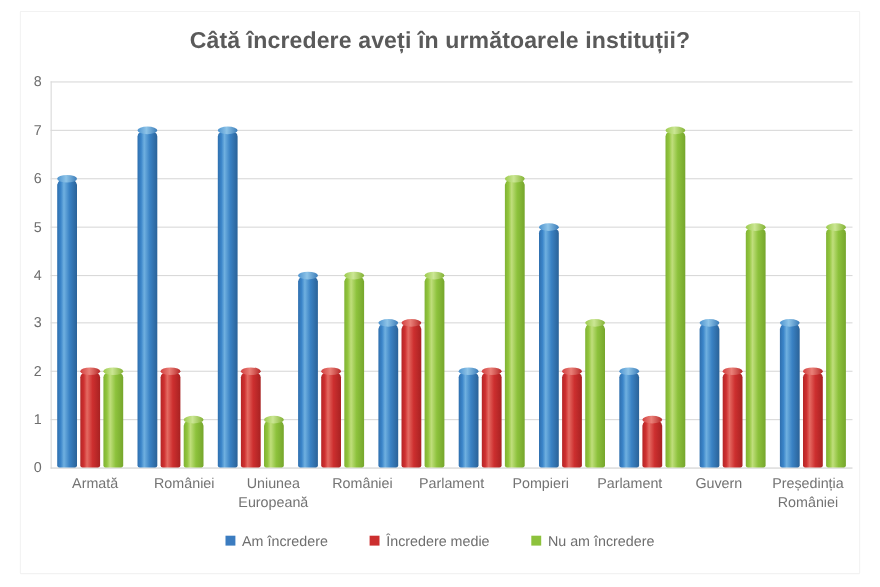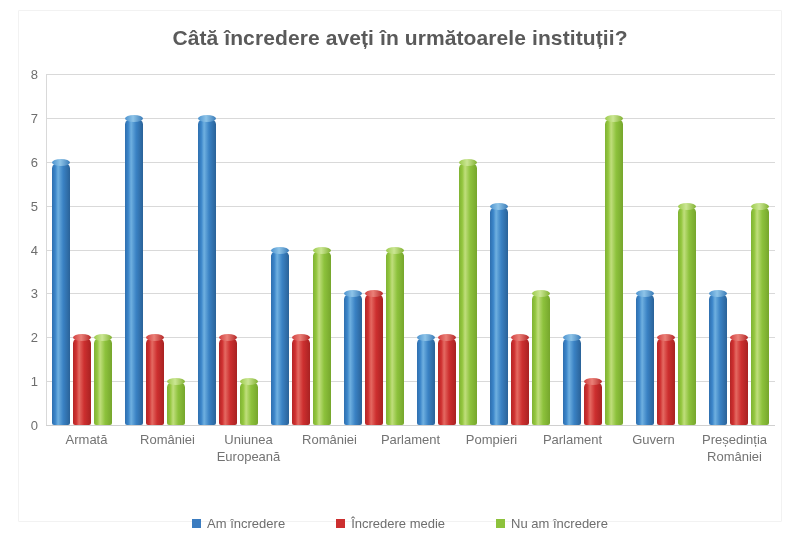--- a/index.html
+++ b/index.html
@@ -154,22 +154,21 @@
 
   
   .legend {
     position: absolute;
     left: 0;
     top: 484px;
     width: 800px;
     display: flex;
     justify-content: center;
     align-items: center;
-    gap: 51px;
-    margin-top: 32px;
+    gap: 38px;
   }
   .legend-item {
     display: flex;
     align-items: center;
     gap: 6px;
     font-size: 13px;
     color: #6e6e6e;
   }
   .swatch {
     width: 9px;

